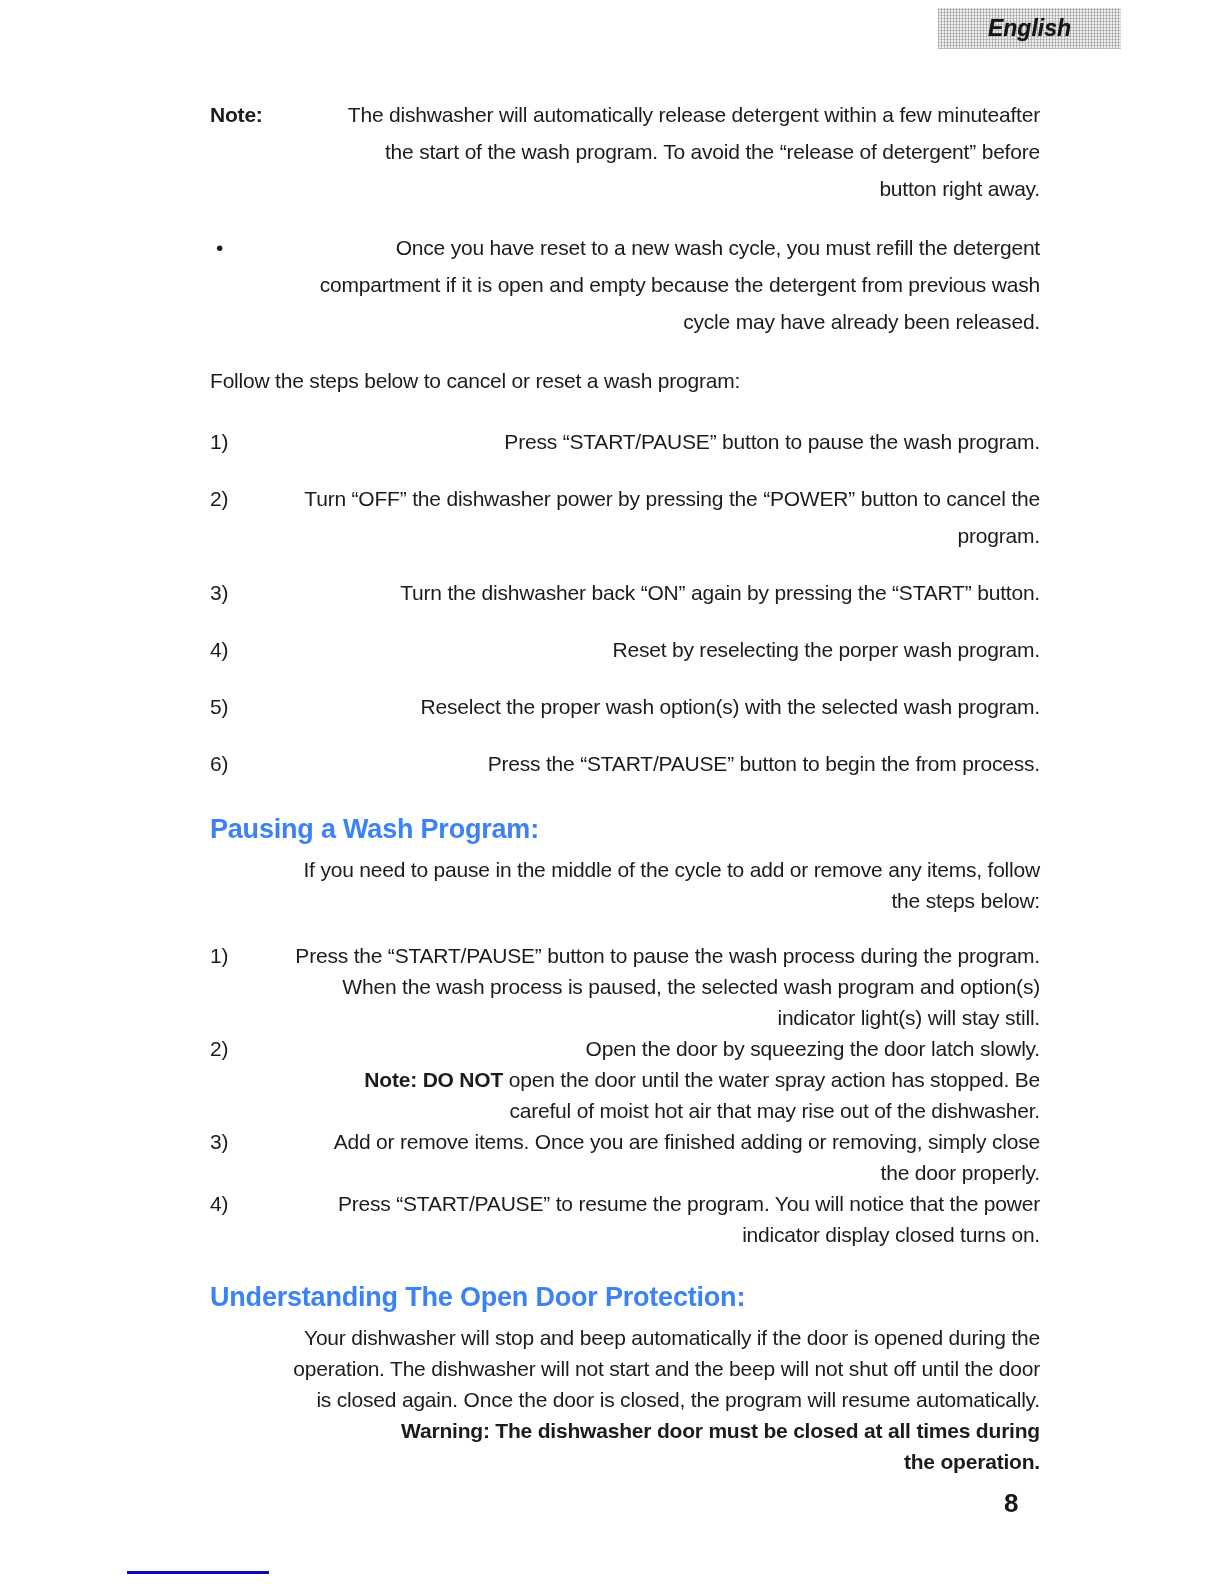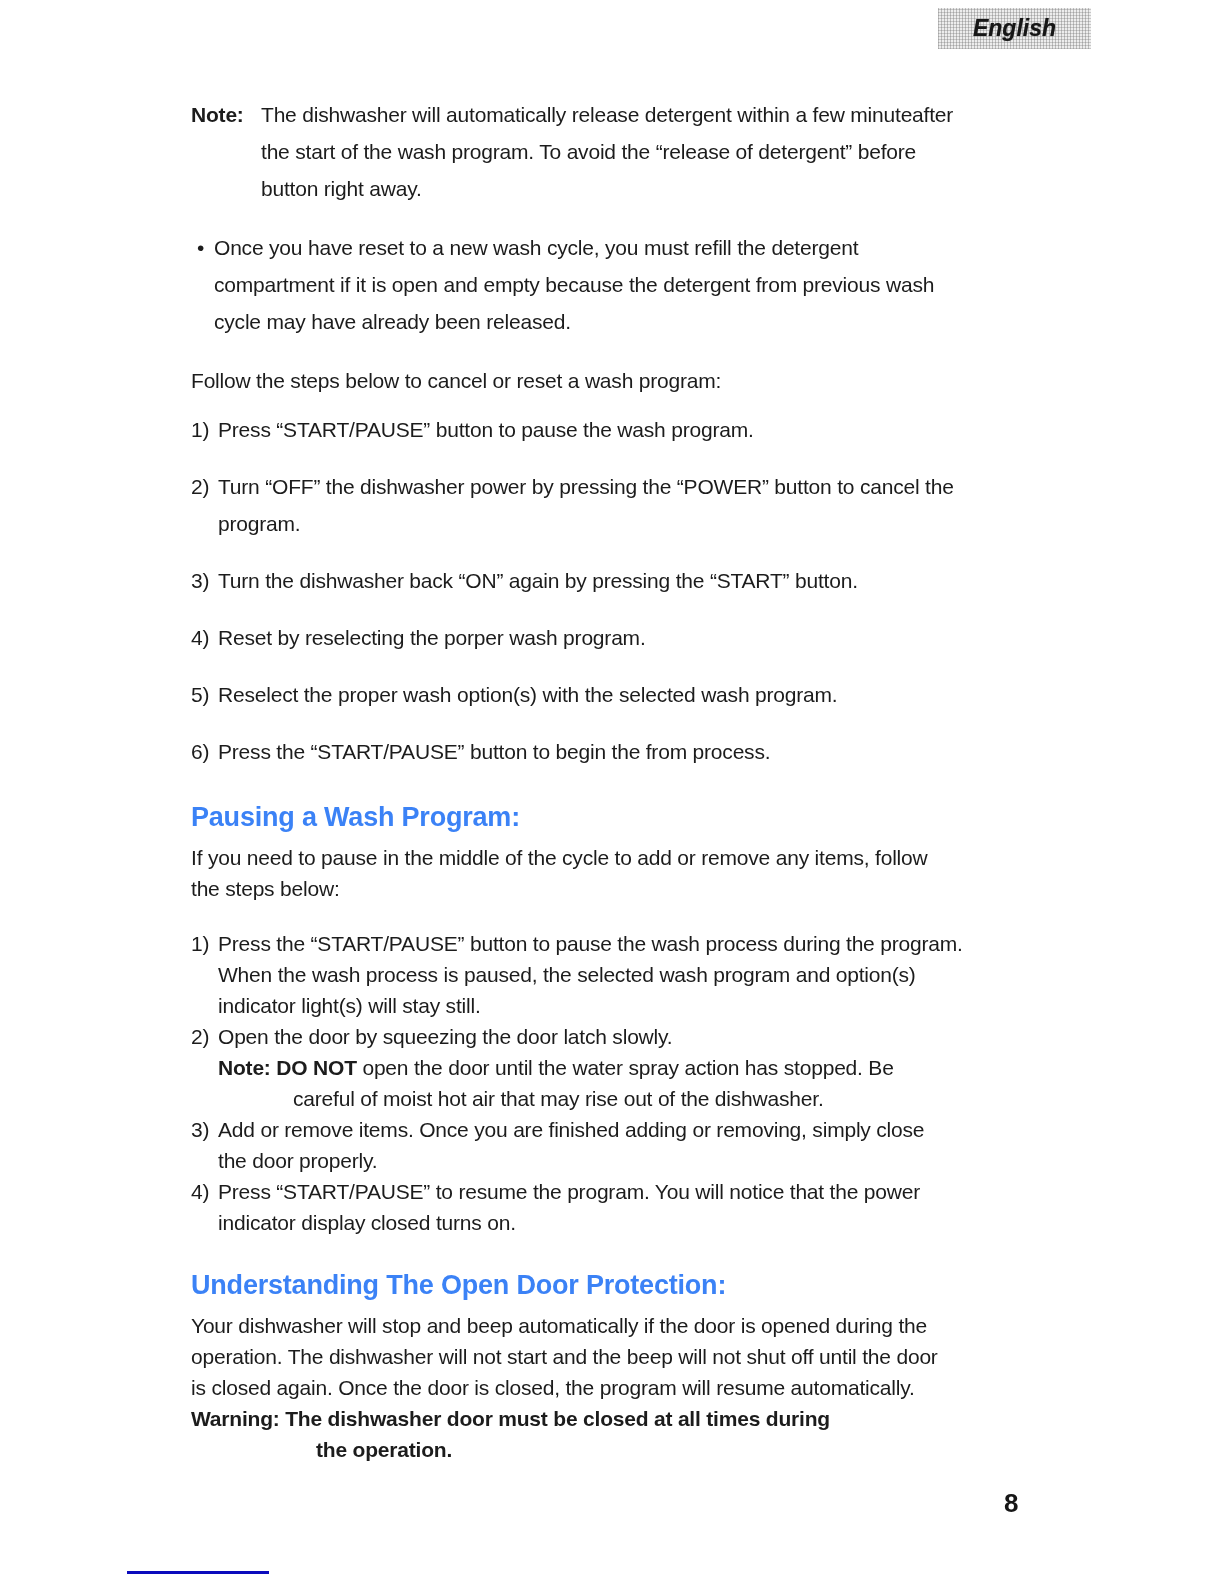--- a/index.html
+++ b/index.html
@@ -1,41 +1,41 @@
 <!DOCTYPE html>
 <html><head>
 <meta charset="utf-8">
 <style>
   html,body{margin:0;padding:0;}
   body{
     width:1224px;height:1584px;position:relative;background:#ffffff;
     font-family:"Liberation Sans",sans-serif;color:#1c1c1c;overflow:hidden;
   }
   .lang-tab{
-    position:absolute;left:938px;top:8px;width:153px;height:41px;
+    position:absolute;left:938px;top:8px;width:183px;height:41px;
     background-color:#ededed;
     background-image:
       repeating-linear-gradient(90deg, rgba(110,110,110,.38) 0 1px, transparent 1px 3px),
       repeating-linear-gradient(0deg, rgba(110,110,110,.30) 0 1px, transparent 1px 3px);
     display:flex;align-items:center;justify-content:center;
   }
   .lang-text{
     font-style:italic;font-weight:bold;font-size:23px;color:#161616;
     text-shadow:0 0 1px rgba(40,40,40,.55);
   }
   .content{
-    position:absolute;left:191px;top:96px;width:830px;
+    position:absolute;left:210px;top:96px;width:830px;
     font-size:21px;letter-spacing:-0.2px;
   }
-  .line{white-space:nowrap;}
+  .line{white-space:nowrap;text-align:right;}
   .b{font-weight:bold;}
   .note-block{position:relative;padding-left:70px;line-height:37px;margin-bottom:22px;}
   .abs-label{position:absolute;left:0;top:0;}
   .bullet-block{position:relative;margin-left:6px;padding-left:17px;line-height:37px;margin-bottom:22px;}
-  .intro{line-height:37px;margin-bottom:12px;white-space:nowrap;}
+  .intro{line-height:37px;margin-bottom:24px;white-space:nowrap;}
   .step{position:relative;padding-left:27px;}
   .stepA{line-height:37px;margin-bottom:20px;}
   .stepB{line-height:31px;margin-bottom:0;}
   h2{
     font-size:27px;line-height:42px;margin:26px 0 4px 0;
     letter-spacing:-0.2px;color:#3b82f6;white-space:nowrap;font-weight:bold;
   }
   .para-b{line-height:31px;margin-bottom:24px;}
   .subnote{position:relative;padding-left:27px;line-height:31px;}
   .subnote .indent{margin-left:75px;}

